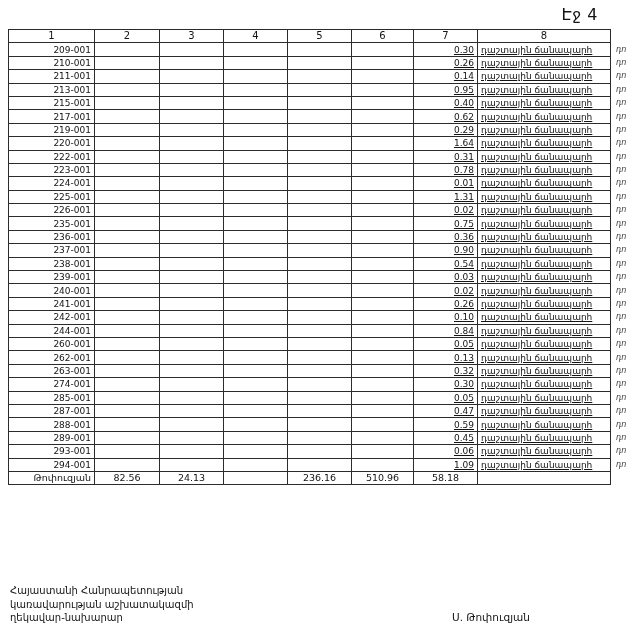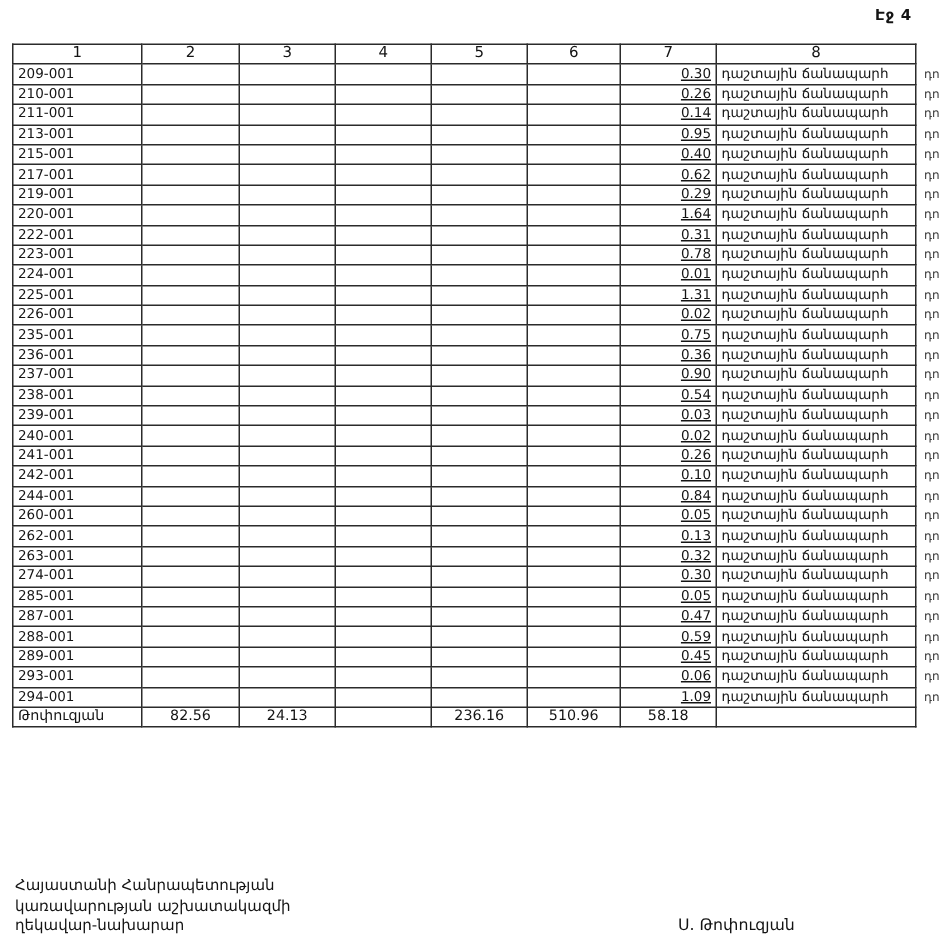--- a/index.html
+++ b/index.html
@@ -6,23 +6,23 @@
   html, body {
     width: 630px; height: 628px;
     background: #ffffff;
     font-family: "DejaVu Sans", sans-serif;
     color: #141414;
     position: relative;
     overflow: hidden;
   }
   .page-label {
     position: absolute;
-    top: 5px; right: 22px;
-    font-size: 10px;
-    font-weight: bold;
+    top: 5px; right: 32px;
+    font-size: 16px;
+    font-weight: normal;
     letter-spacing: 0.5px;
   }
   table.doc-table {
     position: absolute;
     top: 29px; left: 8px;
     border-collapse: collapse;
     table-layout: fixed;
     width: 620px;
   }
   .doc-table th, .doc-table td {
@@ -34,29 +34,30 @@
     padding: 0 3px;
     white-space: nowrap;
     overflow: hidden;
     vertical-align: middle;
   }
   .doc-table th {
     text-align: center;
     font-size: 10px;
     line-height: 12px;
   }
-  .cell-id   { text-align: left; }
+  .cell-id   { text-align: right; }
   .cell-area { text-align: right; padding-right: 5px; text-decoration: underline; }
-  .cell-desc { text-align: left; padding-left: 2px; }
+  .cell-desc { text-align: left; padding-left: 2px; text-decoration: underline; }
   .cell-mid  { }
   .total-row td { font-size: 9.5px; }
   .total-num { text-align: center; margin-top: 32px; }
   .doc-table td.mark-cell, .doc-table th.mark-cell {
     border: none;
     font-size: 8px;
+    font-style: italic;
     color: #3a3a3a;
     padding-left: 5px;
     text-align: left;
   }
   .footer-block {
     position: absolute;
     left: 10px; top: 584px;
     font-size: 10px;
     line-height: 13.5px;
   }

